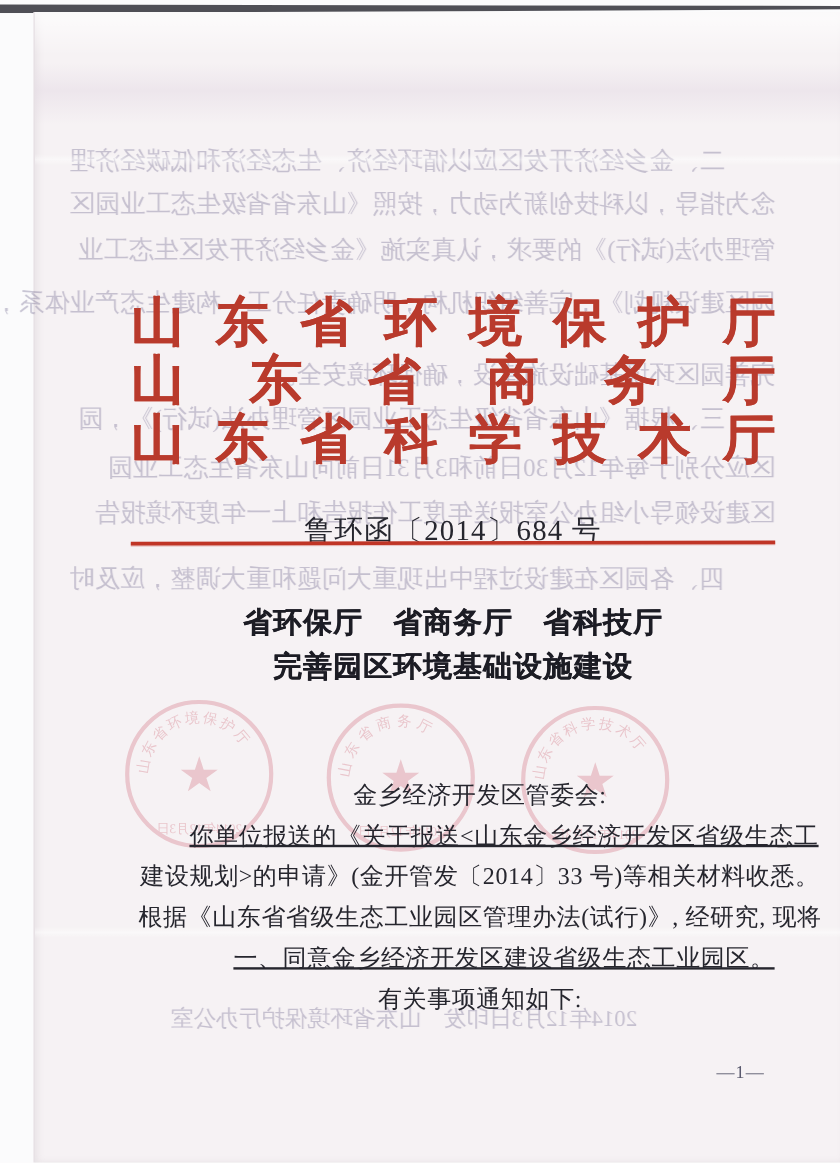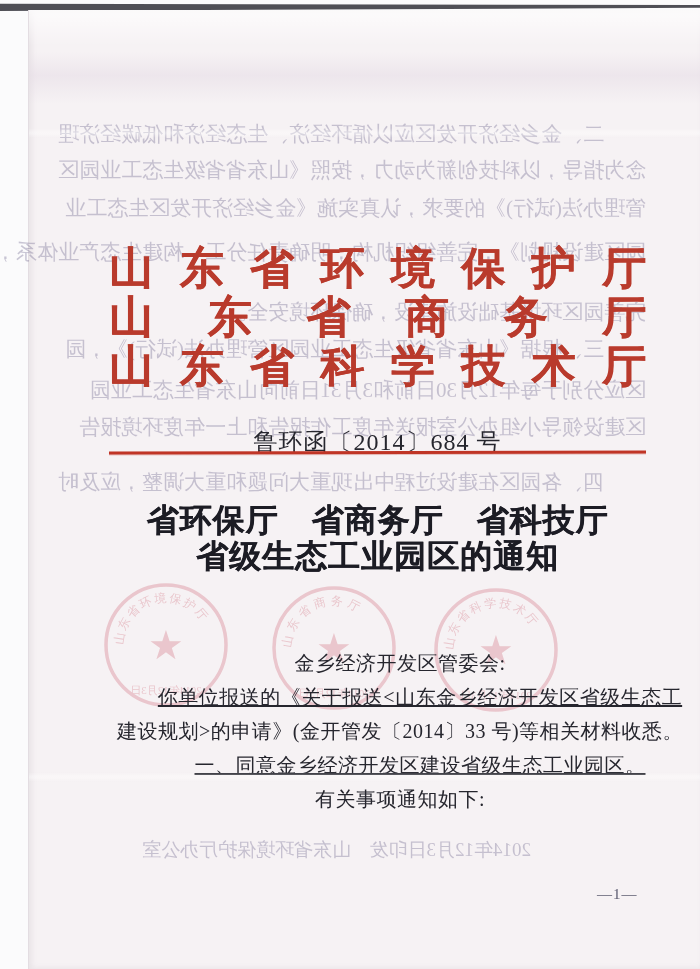--- a/index.html
+++ b/index.html
@@ -32,21 +32,21 @@
   .content{position:absolute;inset:0;z-index:3;}
   .agency-block{position:absolute;left:80px;top:234px;width:537px;}
   .agency-line{width:537px;text-align:justify;text-align-last:justify;
         font-size:44px;line-height:49px;font-weight:bold;color:#b93a2c;
         font-family:"Liberation Serif",serif;text-shadow:.5px 0 0 #b93a2c;}
   .doc-number{position:absolute;left:80px;top:416px;width:537px;text-align:center;
         font-size:24px;letter-spacing:1px;color:#26262e;}
   .red-rule{position:absolute;left:80px;top:441px;width:537px;height:3px;
         background:#c03526;transform:rotate(-.12deg);box-shadow:0 1px 0 rgba(192,53,38,.25);}
   .title-block{position:absolute;left:80px;top:492px;width:537px;text-align:center;
-        font-family:"Liberation Sans",sans-serif;font-weight:900;font-size:32px;
+        font-family:"Liberation Sans",sans-serif;font-weight:900;font-size:24px;
         line-height:36px;color:#1c1c24;letter-spacing:1px;text-shadow:.4px 0 0 #1c1c24;}
   .body-block{position:absolute;left:80px;top:636px;width:582px;
         font-size:20px;line-height:34px;color:#26262e;}
   .body-line{white-space:nowrap;letter-spacing:.5px;text-align:center;}
   .body-line.indent{padding-left:40px;text-decoration:underline;}
   .page-number{position:absolute;left:568px;top:876px;font-size:15px;
         letter-spacing:1px;color:#5a5a6e;}
 
   .streak{position:absolute;left:0;width:100%;height:10px;z-index:4;
         background:linear-gradient(180deg,rgba(255,255,255,0),rgba(255,255,255,.45),rgba(255,255,255,0));}
@@ -108,27 +108,28 @@
         <div class="agency-line">山东省环境保护厅</div>
         <div class="agency-line">山东省商务厅</div>
         <div class="agency-line">山东省科学技术厅</div>
       </div>
 
       <div class="doc-number">鲁环函〔2014〕684 号</div>
       <div class="red-rule"></div>
 
       <div class="title-block">
         <div>省环保厅　省商务厅　省科技厅</div>
-        <div>省级生态工业园区的通知</div>
+        <div>完善园区环境基础设施建设</div>
       </div>
 
       <div class="body-block">
         <div class="body-line">金乡经济开发区管委会:</div>
         <div class="body-line indent">你单位报送的《关于报送&lt;山东金乡经济开发区省级生态工</div>
         <div class="body-line">建设规划&gt;的申请》(金开管发〔2014〕33 号)等相关材料收悉。</div>
+        <div class="body-line">根据《山东省省级生态工业园区管理办法(试行)》, 经研究, 现将</div>
         <div class="body-line indent">一、同意金乡经济开发区建设省级生态工业园区。</div>
         <div class="body-line">有关事项通知如下:</div>
       </div>
 
       <div class="page-number">—1—</div>
     </div>
 
     <div class="streak" style="top:762px"></div>
     <div class="streak" style="top:118px"></div>
   </div>

